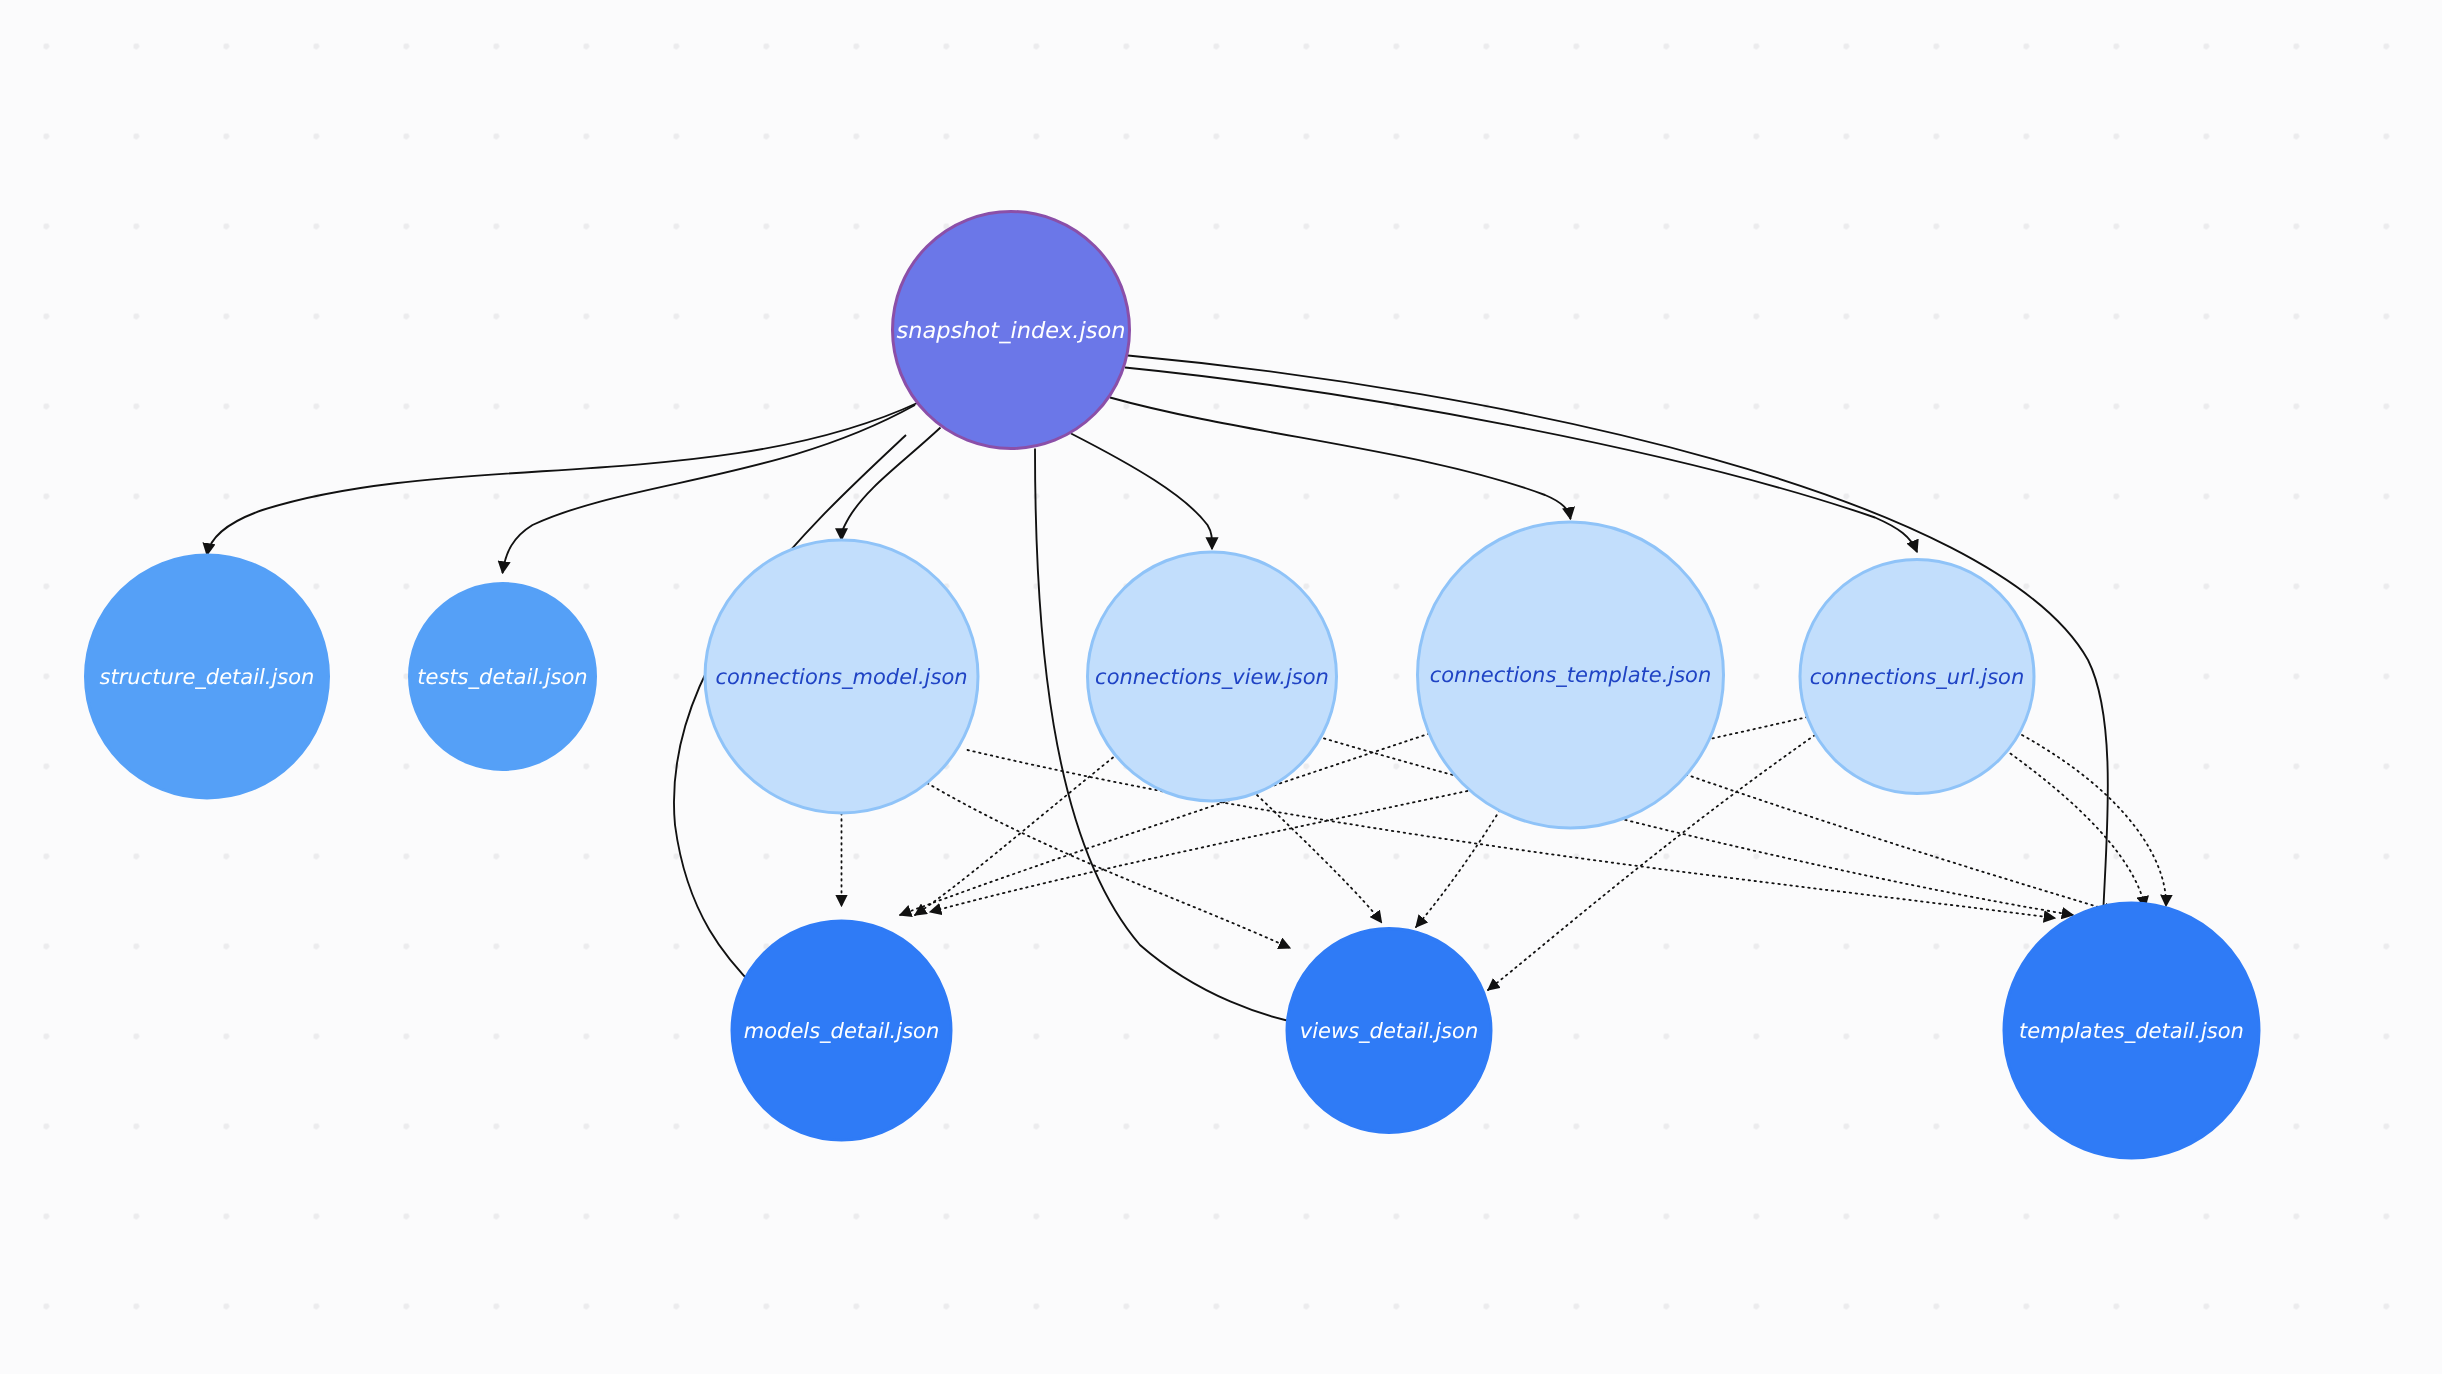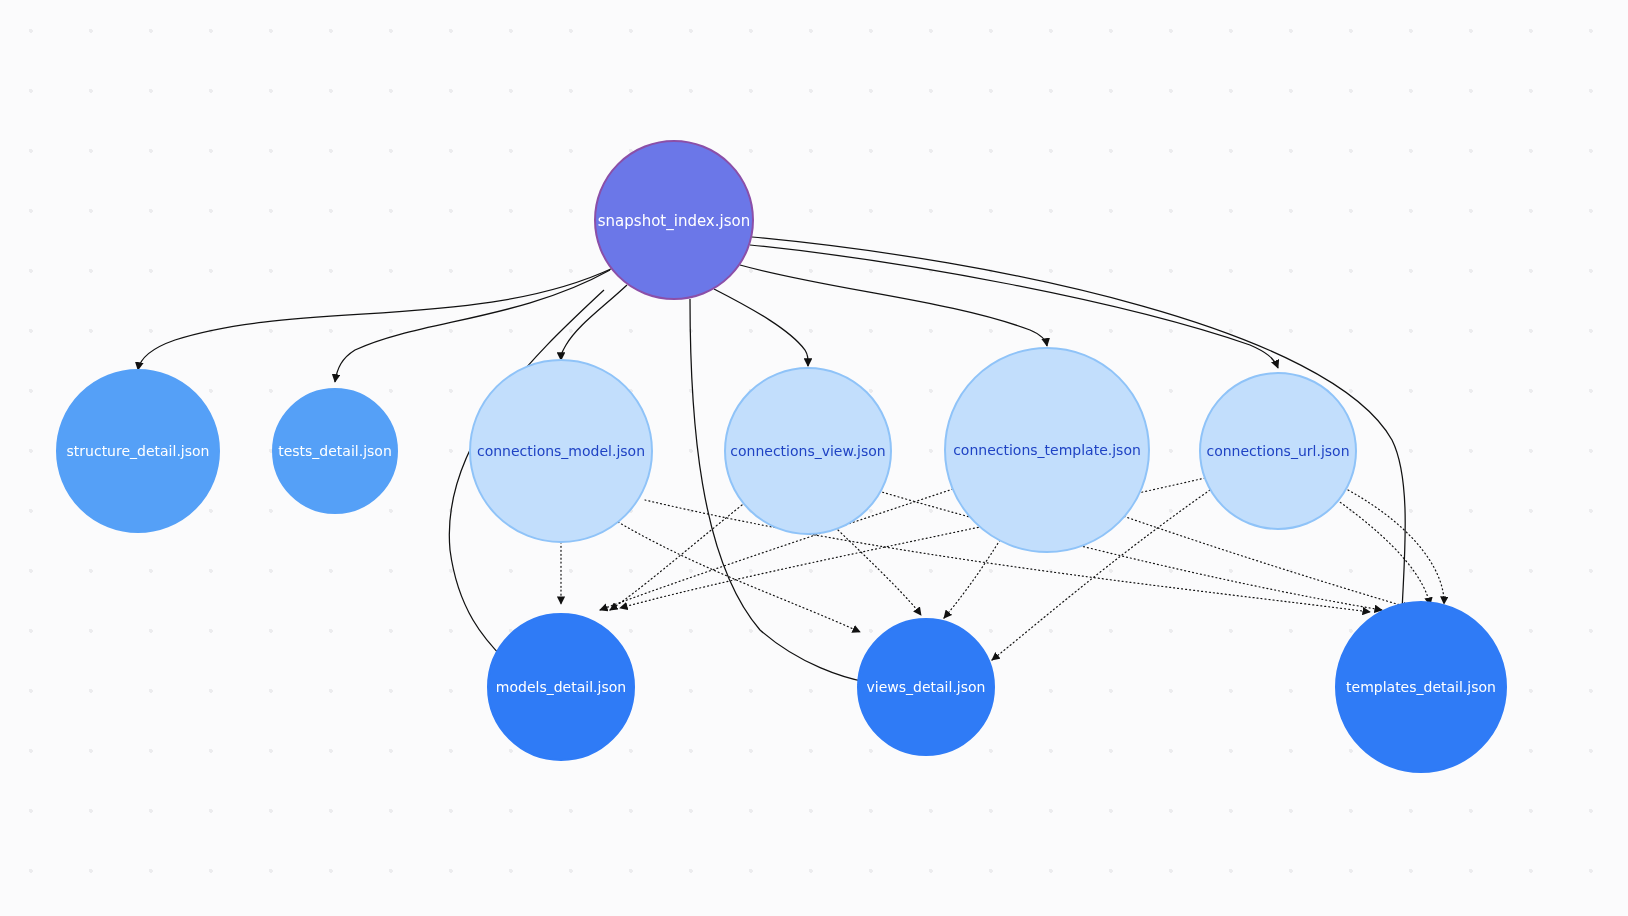--- a/index.html
+++ b/index.html
@@ -11,20 +11,21 @@
   #canvas-root {
     position: relative;
     width: 1628px;
     height: 916px;
     background-color: #fbfbfc;
     background-image: radial-gradient(circle at 1.8px 1.8px, #ececee 1.9px, transparent 2.1px);
     background-size: 60px 60px;
     background-position: 29px 29px;
     overflow: hidden;
     font-family: "DejaVu Sans", "Liberation Sans", sans-serif;
+    font-style: italic;
   }
   #graph-svg {
     position: absolute;
     inset: 0;
     width: 1628px;
     height: 916px;
   }
   .edge-solid {
     fill: none;
     stroke: #111111;

